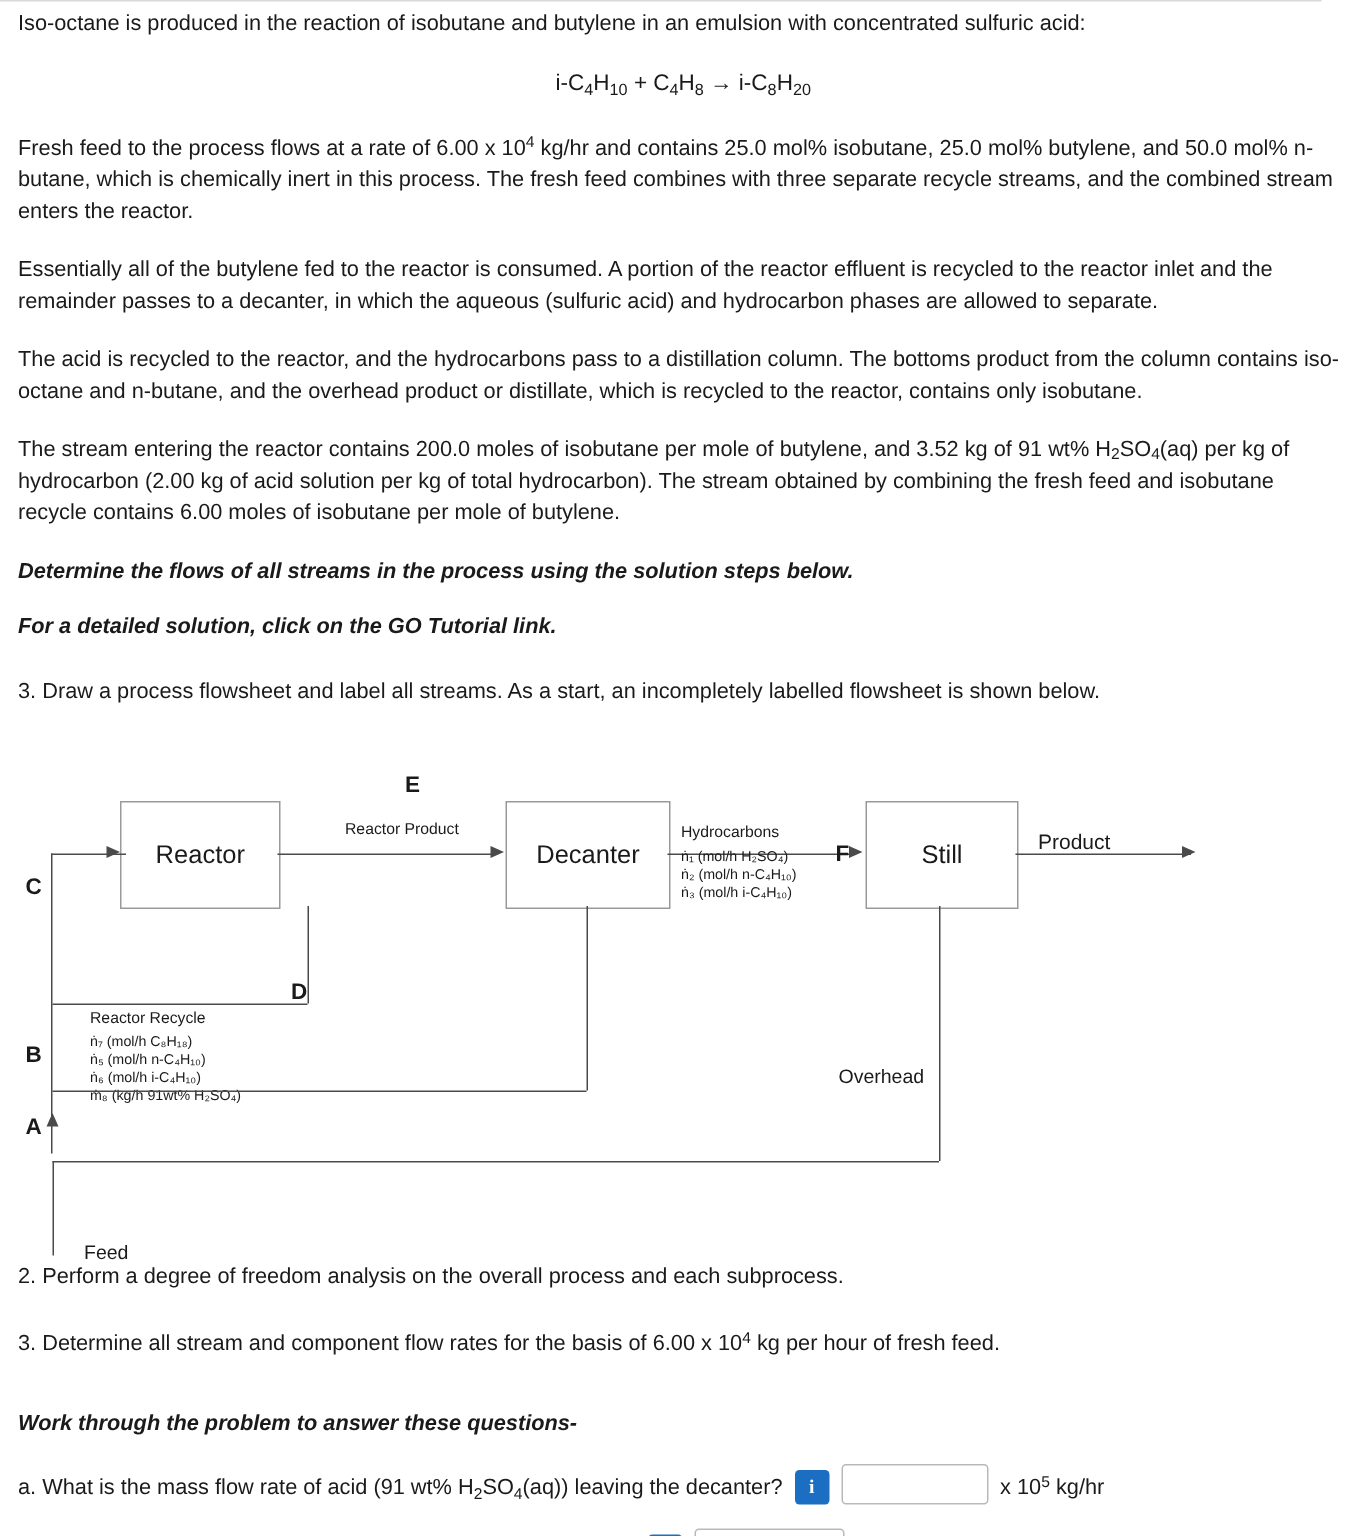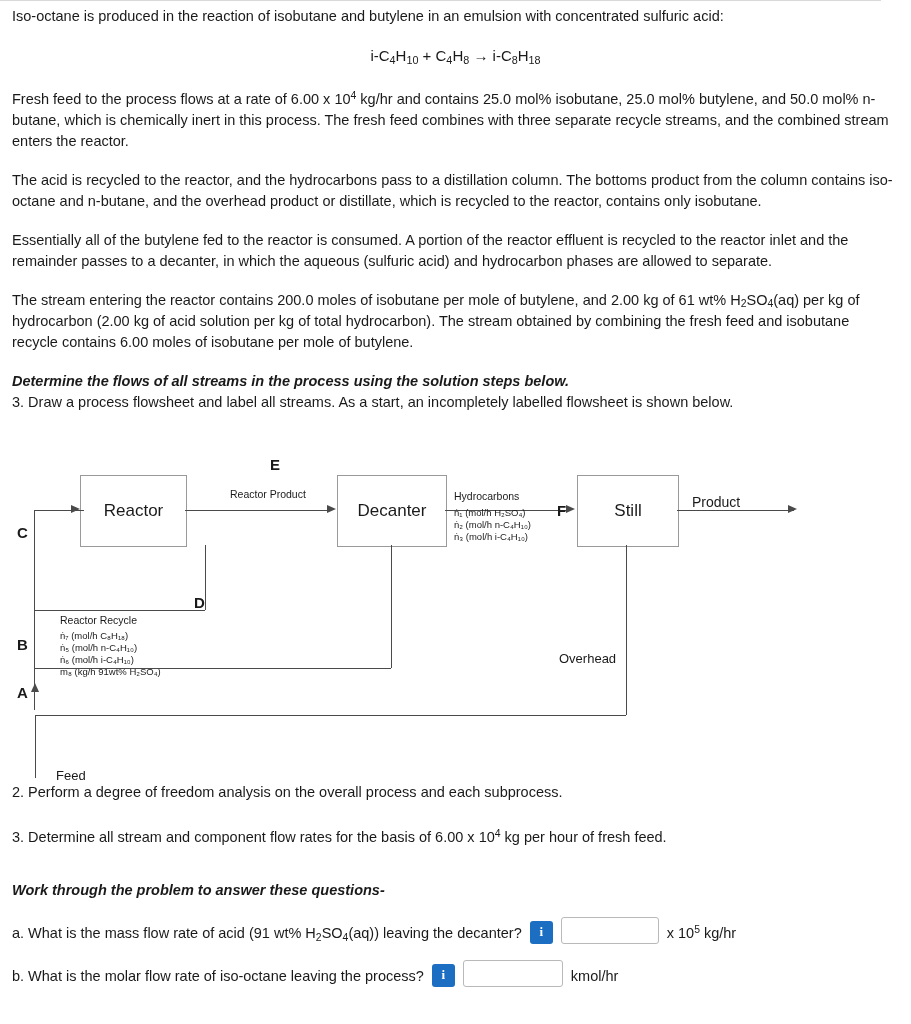--- a/index.html
+++ b/index.html
@@ -65,36 +65,37 @@
 </head>
 <body>
 
 <div class="page">
   <div class="topline"></div>
   <div class="content">
 
     <p class="para">Iso-octane is produced in the reaction of isobutane and butylene in an emulsion with concentrated sulfuric acid:</p>
 
     <div class="eq">
-      i-C<sub>4</sub>H<sub>10</sub> + C<sub>4</sub>H<sub>8</sub> → i-C<sub>8</sub>H<sub>18</sub>
+      i-C<sub>4</sub>H<sub>10</sub> + C<sub>4</sub>H<sub>8</sub> → i-C<sub>8</sub>H<sub>20</sub>
     </div>
 
     <p class="para">
       <span>Fresh feed to the process flows at a rate of 6.00 x 10</span><sup>4</sup><span> kg/hr and contains 25.0 mol% isobutane, 25.0 mol% butylene, and 50.0 mol% n-butane, which is chemically inert in this process. The fresh feed combines with three separate recycle streams, and the combined stream enters the reactor.</span>
     </p>
 
+    <p class="para">Essentially all of the butylene fed to the reactor is consumed.  A portion of the reactor effluent is recycled to the reactor inlet and the remainder passes to a decanter, in which the aqueous (sulfuric acid) and hydrocarbon phases are allowed to separate.</p>
+
     <p class="para">The acid is recycled to the reactor, and the hydrocarbons pass to a distillation column. The bottoms product from the column contains iso-octane and n-butane, and the overhead product or distillate, which is recycled to the reactor, contains only isobutane.</p>
 
-    <p class="para">Essentially all of the butylene fed to the reactor is consumed.  A portion of the reactor effluent is recycled to the reactor inlet and the remainder passes to a decanter, in which the aqueous (sulfuric acid) and hydrocarbon phases are allowed to separate.</p>
-
     <p class="para">
-      <span>The stream entering the reactor contains 200.0 moles of isobutane per mole of butylene, and 2.00 kg of 61 wt% H</span><sub>2</sub><span>SO</span><sub>4</sub><span>(aq) per kg of hydrocarbon (2.00 kg of acid solution per kg of total hydrocarbon). The stream obtained by combining the fresh feed and isobutane recycle contains 6.00 moles of isobutane per mole of butylene.</span>
+      <span>The stream entering the reactor contains 200.0 moles of isobutane per mole of butylene, and 3.52 kg of 91 wt% H</span><sub>2</sub><span>SO</span><sub>4</sub><span>(aq) per kg of hydrocarbon (2.00 kg of acid solution per kg of total hydrocarbon). The stream obtained by combining the fresh feed and isobutane recycle contains 6.00 moles of isobutane per mole of butylene.</span>
     </p>
 
     <p class="ital">Determine the flows of all streams in the process using the solution steps below.</p>
+    <p class="ital" style="margin-bottom:22px;">For a detailed solution, click on the GO Tutorial link.</p>
 
     <p class="step">3. Draw a process flowsheet and label all streams. As a start, an incompletely labelled flowsheet is shown below.</p>
 
     <div class="flowsheet">
 
       <div class="box" style="left:68px;top:48px;width:105px;height:70px;">
         <span>Reactor</span>
       </div>
       <div class="box" style="left:325px;top:48px;width:108px;height:70px;">
         <span>Decanter</span>

